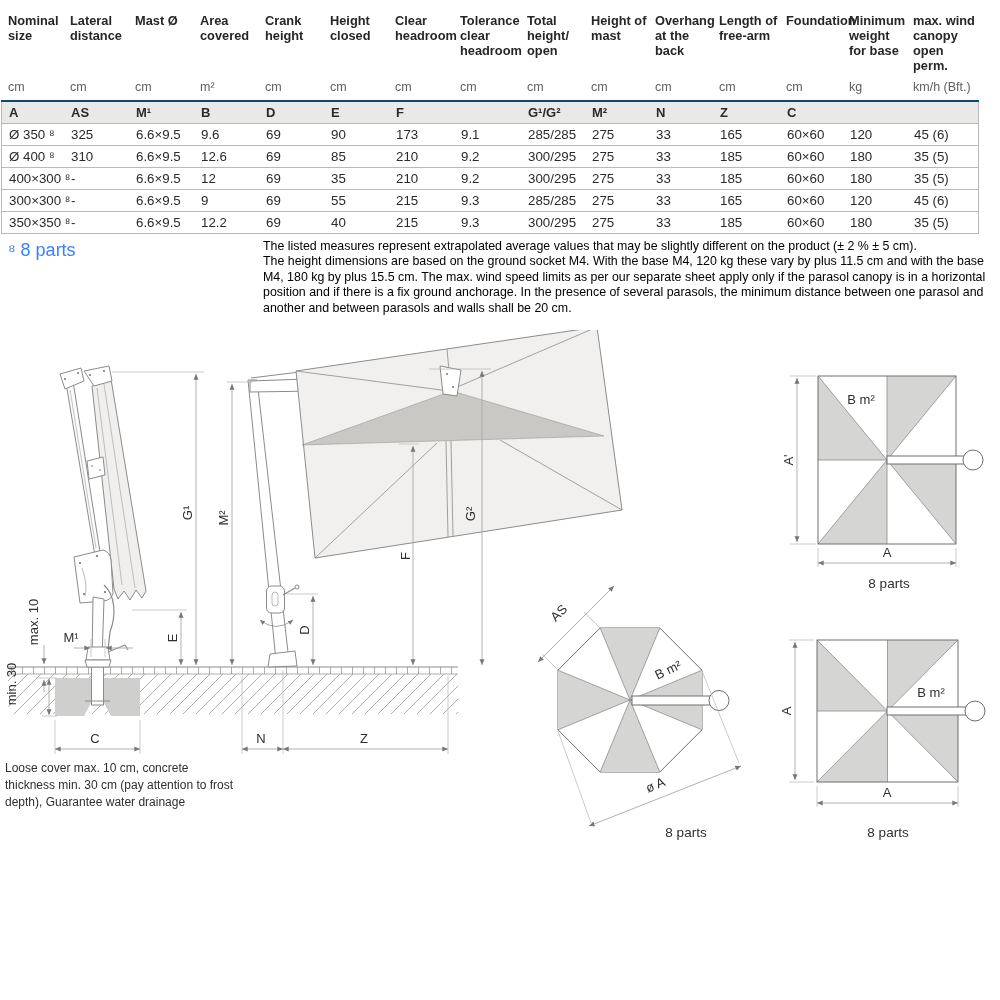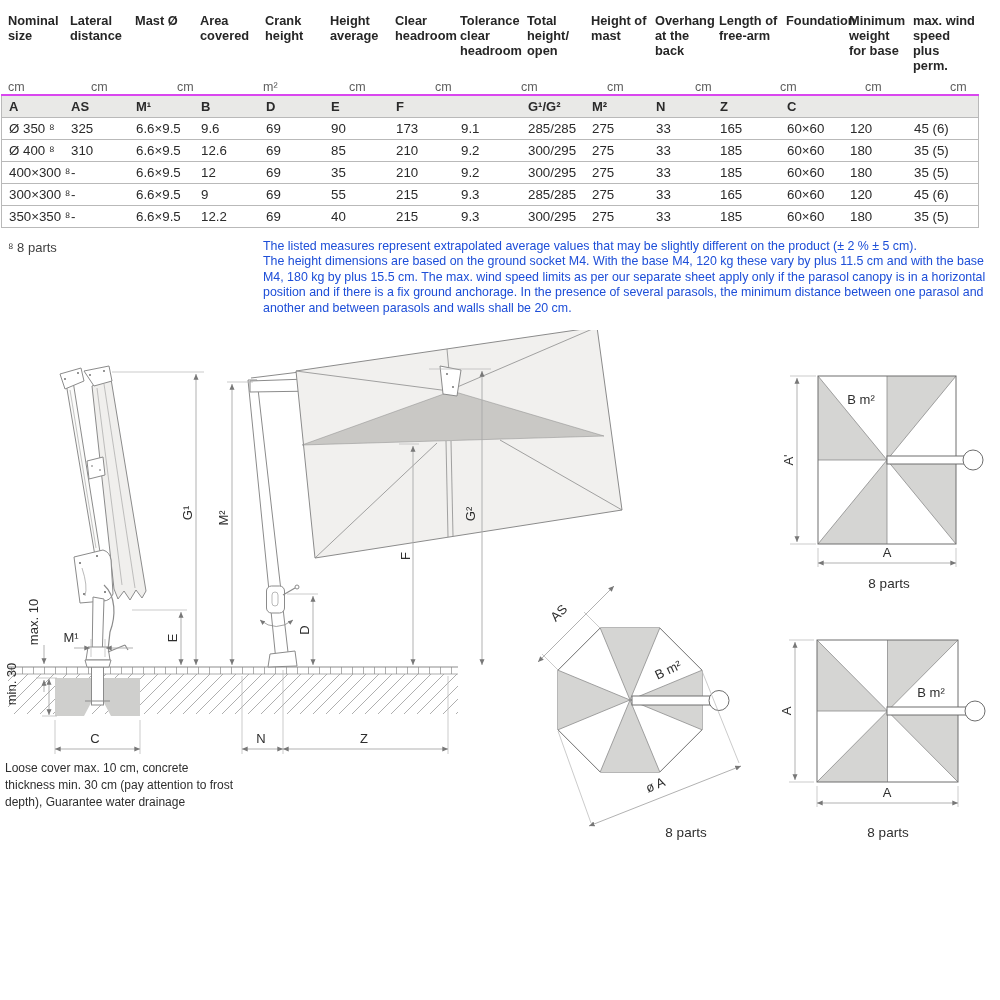--- a/index.html
+++ b/index.html
@@ -5,57 +5,57 @@
   html,body{margin:0;padding:0;background:#fff;}
   body{width:1000px;height:1000px;position:relative;font-family:"Liberation Sans",sans-serif;color:#2a2a2a;overflow:hidden;}
   .abs{position:absolute;}
   
   #spec-table{left:1px;top:13px;width:978px;}
   .grid-row{display:grid;grid-template-columns:69px 65px 65px 65px 65px 65px 65px 67px 64px 64px 64px 67px 63px 64px 66px;}
   .grid-row .cell{padding-right:4px;min-width:0;}
   .grid-row .cell:first-child{padding-left:7px;}
   #header-row{min-height:62px;align-items:start;}
   #header-row .cell{font-weight:bold;font-size:12.8px;line-height:15px;color:#262626;}
-  #units-row{height:19px;border-bottom:2px solid #d946ef;padding-bottom:0;align-items:end;gap:21px;}
+  #units-row{height:19px;border-bottom:2px solid #0c4a6e;padding-bottom:6px;align-items:end;}
   #units-row .cell{font-size:12.5px;color:#5f5f5f;}
   #table-band{border-left:1px solid #b9b9b9;border-right:1px solid #b9b9b9;}
   .trow{height:21px;align-items:center;border-bottom:1px solid #b9b9b9;}
   .trow .cell{font-size:13.3px;white-space:nowrap;}
   #symbol-row{background:#e9e9e7;}
   #symbol-row .cell{font-weight:bold;font-size:13px;}
   
-  #footnote{left:8px;top:240px;font-size:13px;color:#404040;}
-  #notes{left:263px;top:239px;width:730px;font-size:12.4px;line-height:15.4px;color:#1d4ed8;}
+  #footnote{left:8px;top:240px;font-size:18px;color:#3b82f6;}
+  #notes{left:263px;top:239px;width:730px;font-size:12.4px;line-height:15.4px;color:#000000;}
   #notes p{margin:0;}
   #ground-note{left:5px;top:760px;width:235px;font-size:12px;line-height:17px;color:#2e2e2e;}
   
   #diagram{left:0;top:330px;}
   svg text{font-family:"Liberation Sans",sans-serif;font-size:13px;fill:#2e2e2e;}
   text.cap{font-size:13.5px;}
 </style>
 </head>
 <body>
 
 <div id="spec-table" class="abs">
   <div id="header-row" class="grid-row">
       <div class="cell">Nominal size</div>
       <div class="cell">Lateral distance</div>
       <div class="cell">Mast Ø</div>
       <div class="cell">Area covered</div>
       <div class="cell">Crank height</div>
-      <div class="cell">Height average</div>
+      <div class="cell">Height closed</div>
       <div class="cell">Clear headroom</div>
       <div class="cell">Tolerance clear headroom</div>
       <div class="cell">Total height/ open</div>
       <div class="cell">Height of mast</div>
       <div class="cell">Overhang at the back</div>
       <div class="cell">Length of free-arm</div>
       <div class="cell">Foundation</div>
       <div class="cell">Minimum weight for base</div>
-      <div class="cell">max. wind speed plus perm.</div>
+      <div class="cell">max. wind canopy open perm.</div>
     </div>
   <div id="units-row" class="grid-row">
       <div class="cell">cm</div>
       <div class="cell">cm</div>
       <div class="cell">cm</div>
       <div class="cell">m²</div>
       <div class="cell">cm</div>
       <div class="cell">cm</div>
       <div class="cell">cm</div>
       <div class="cell">cm</div>

